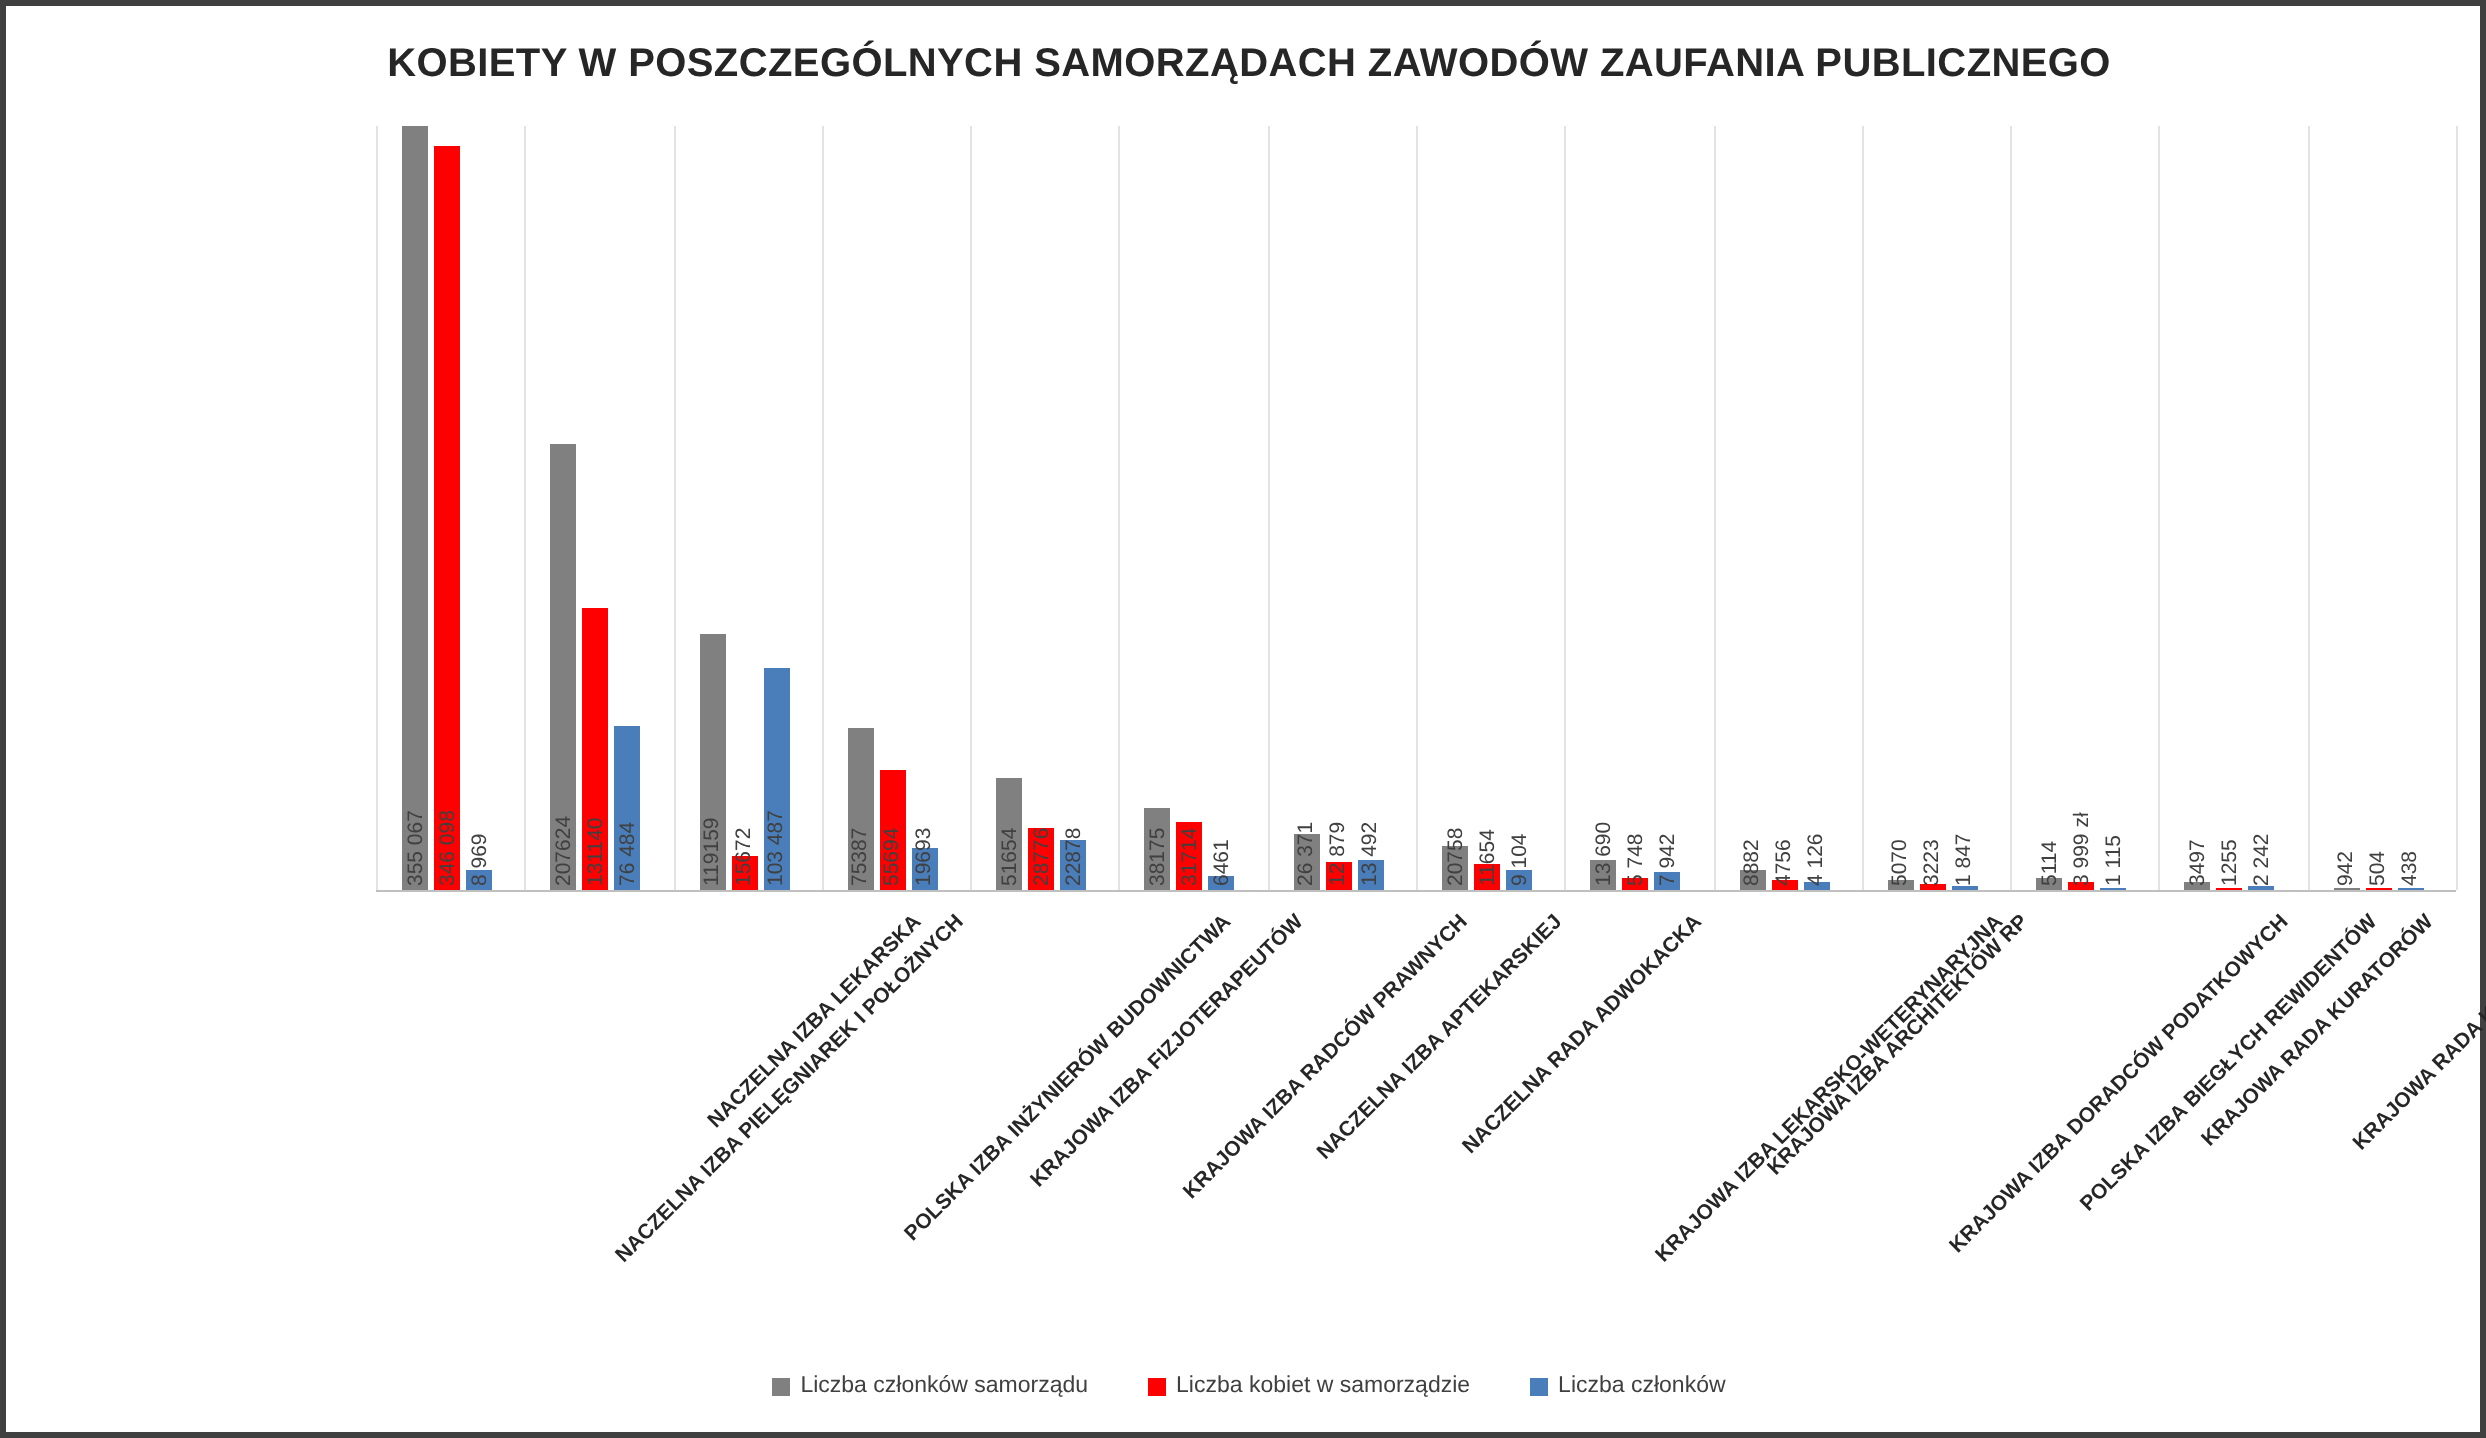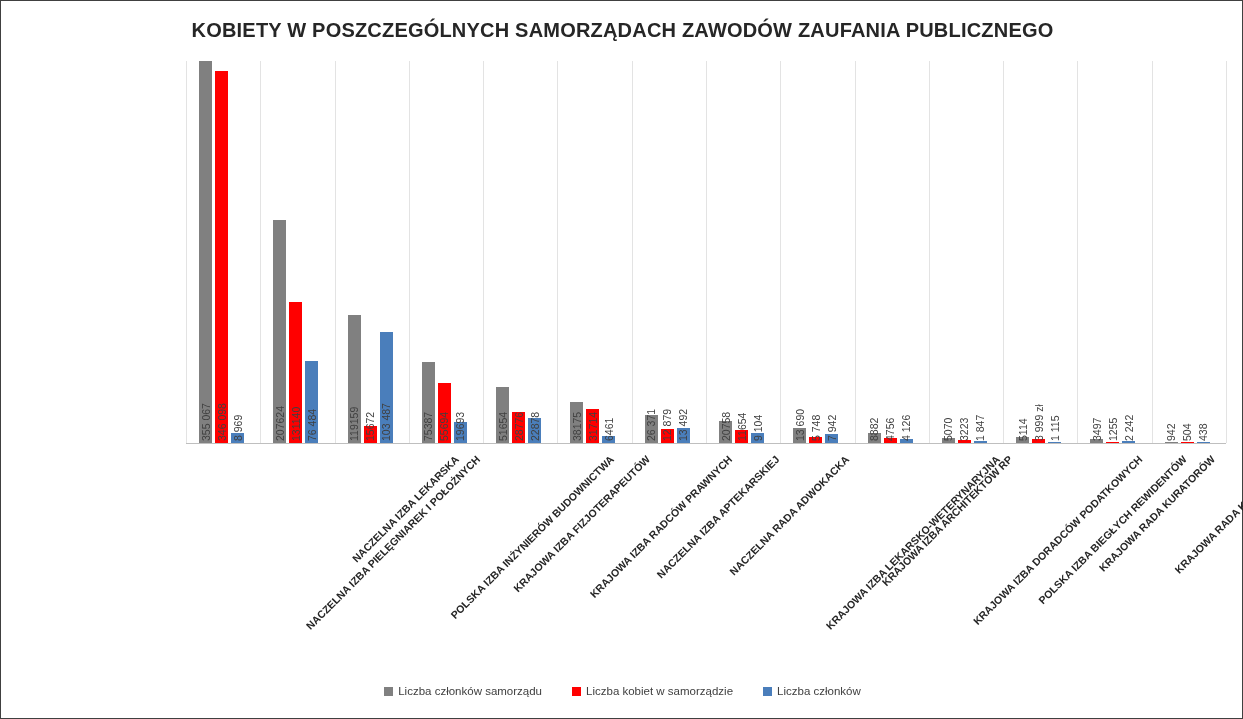--- a/index.html
+++ b/index.html
@@ -6,21 +6,21 @@
   body{
     width:1243px;height:719px;
     background:#ffffff;
     font-family:"Liberation Sans", sans-serif;
     overflow:hidden;
   }
   #chart-root{
     position:relative;
     width:1243px;height:719px;
     box-sizing:border-box;
-    border:1px solid #404040;
+    border:3px solid #404040;
     background:#ffffff;
   }
   #chart-title{
     position:absolute;
     top:18px;left:0;width:1243px;
     text-align:center;
     font-size:20px;
     font-weight:bold;
     letter-spacing:0.2px;
     color:#262626;

